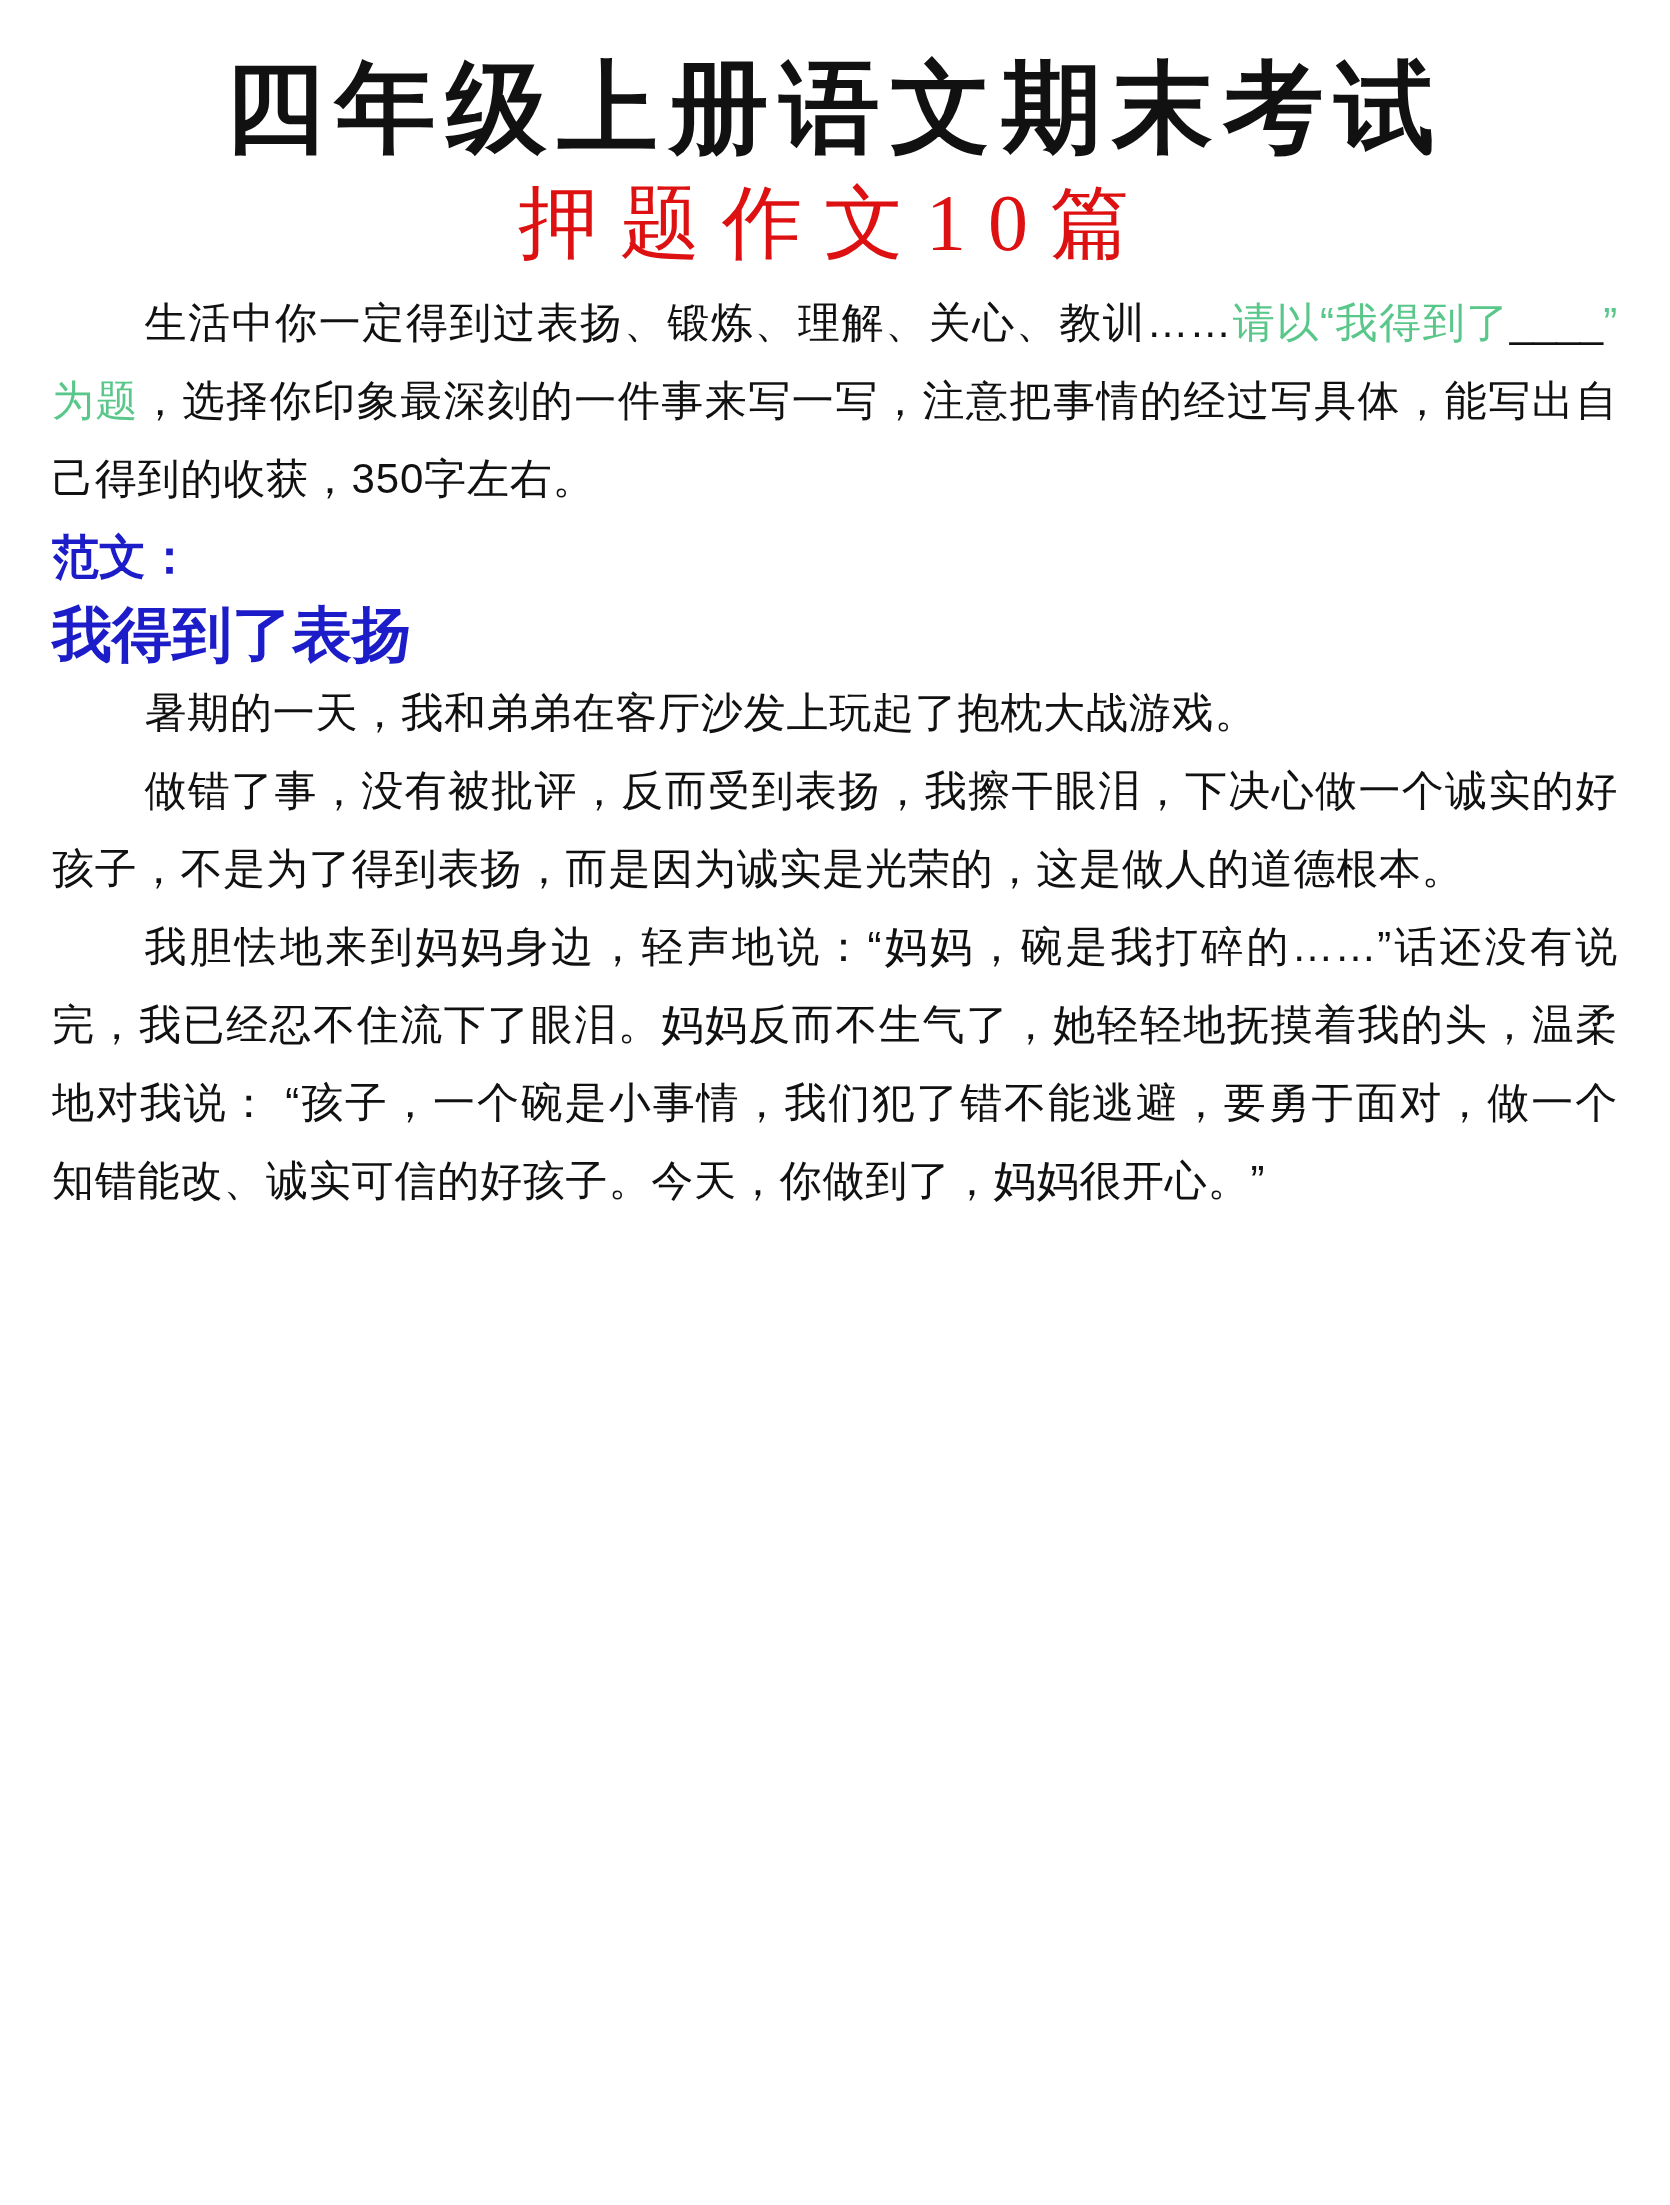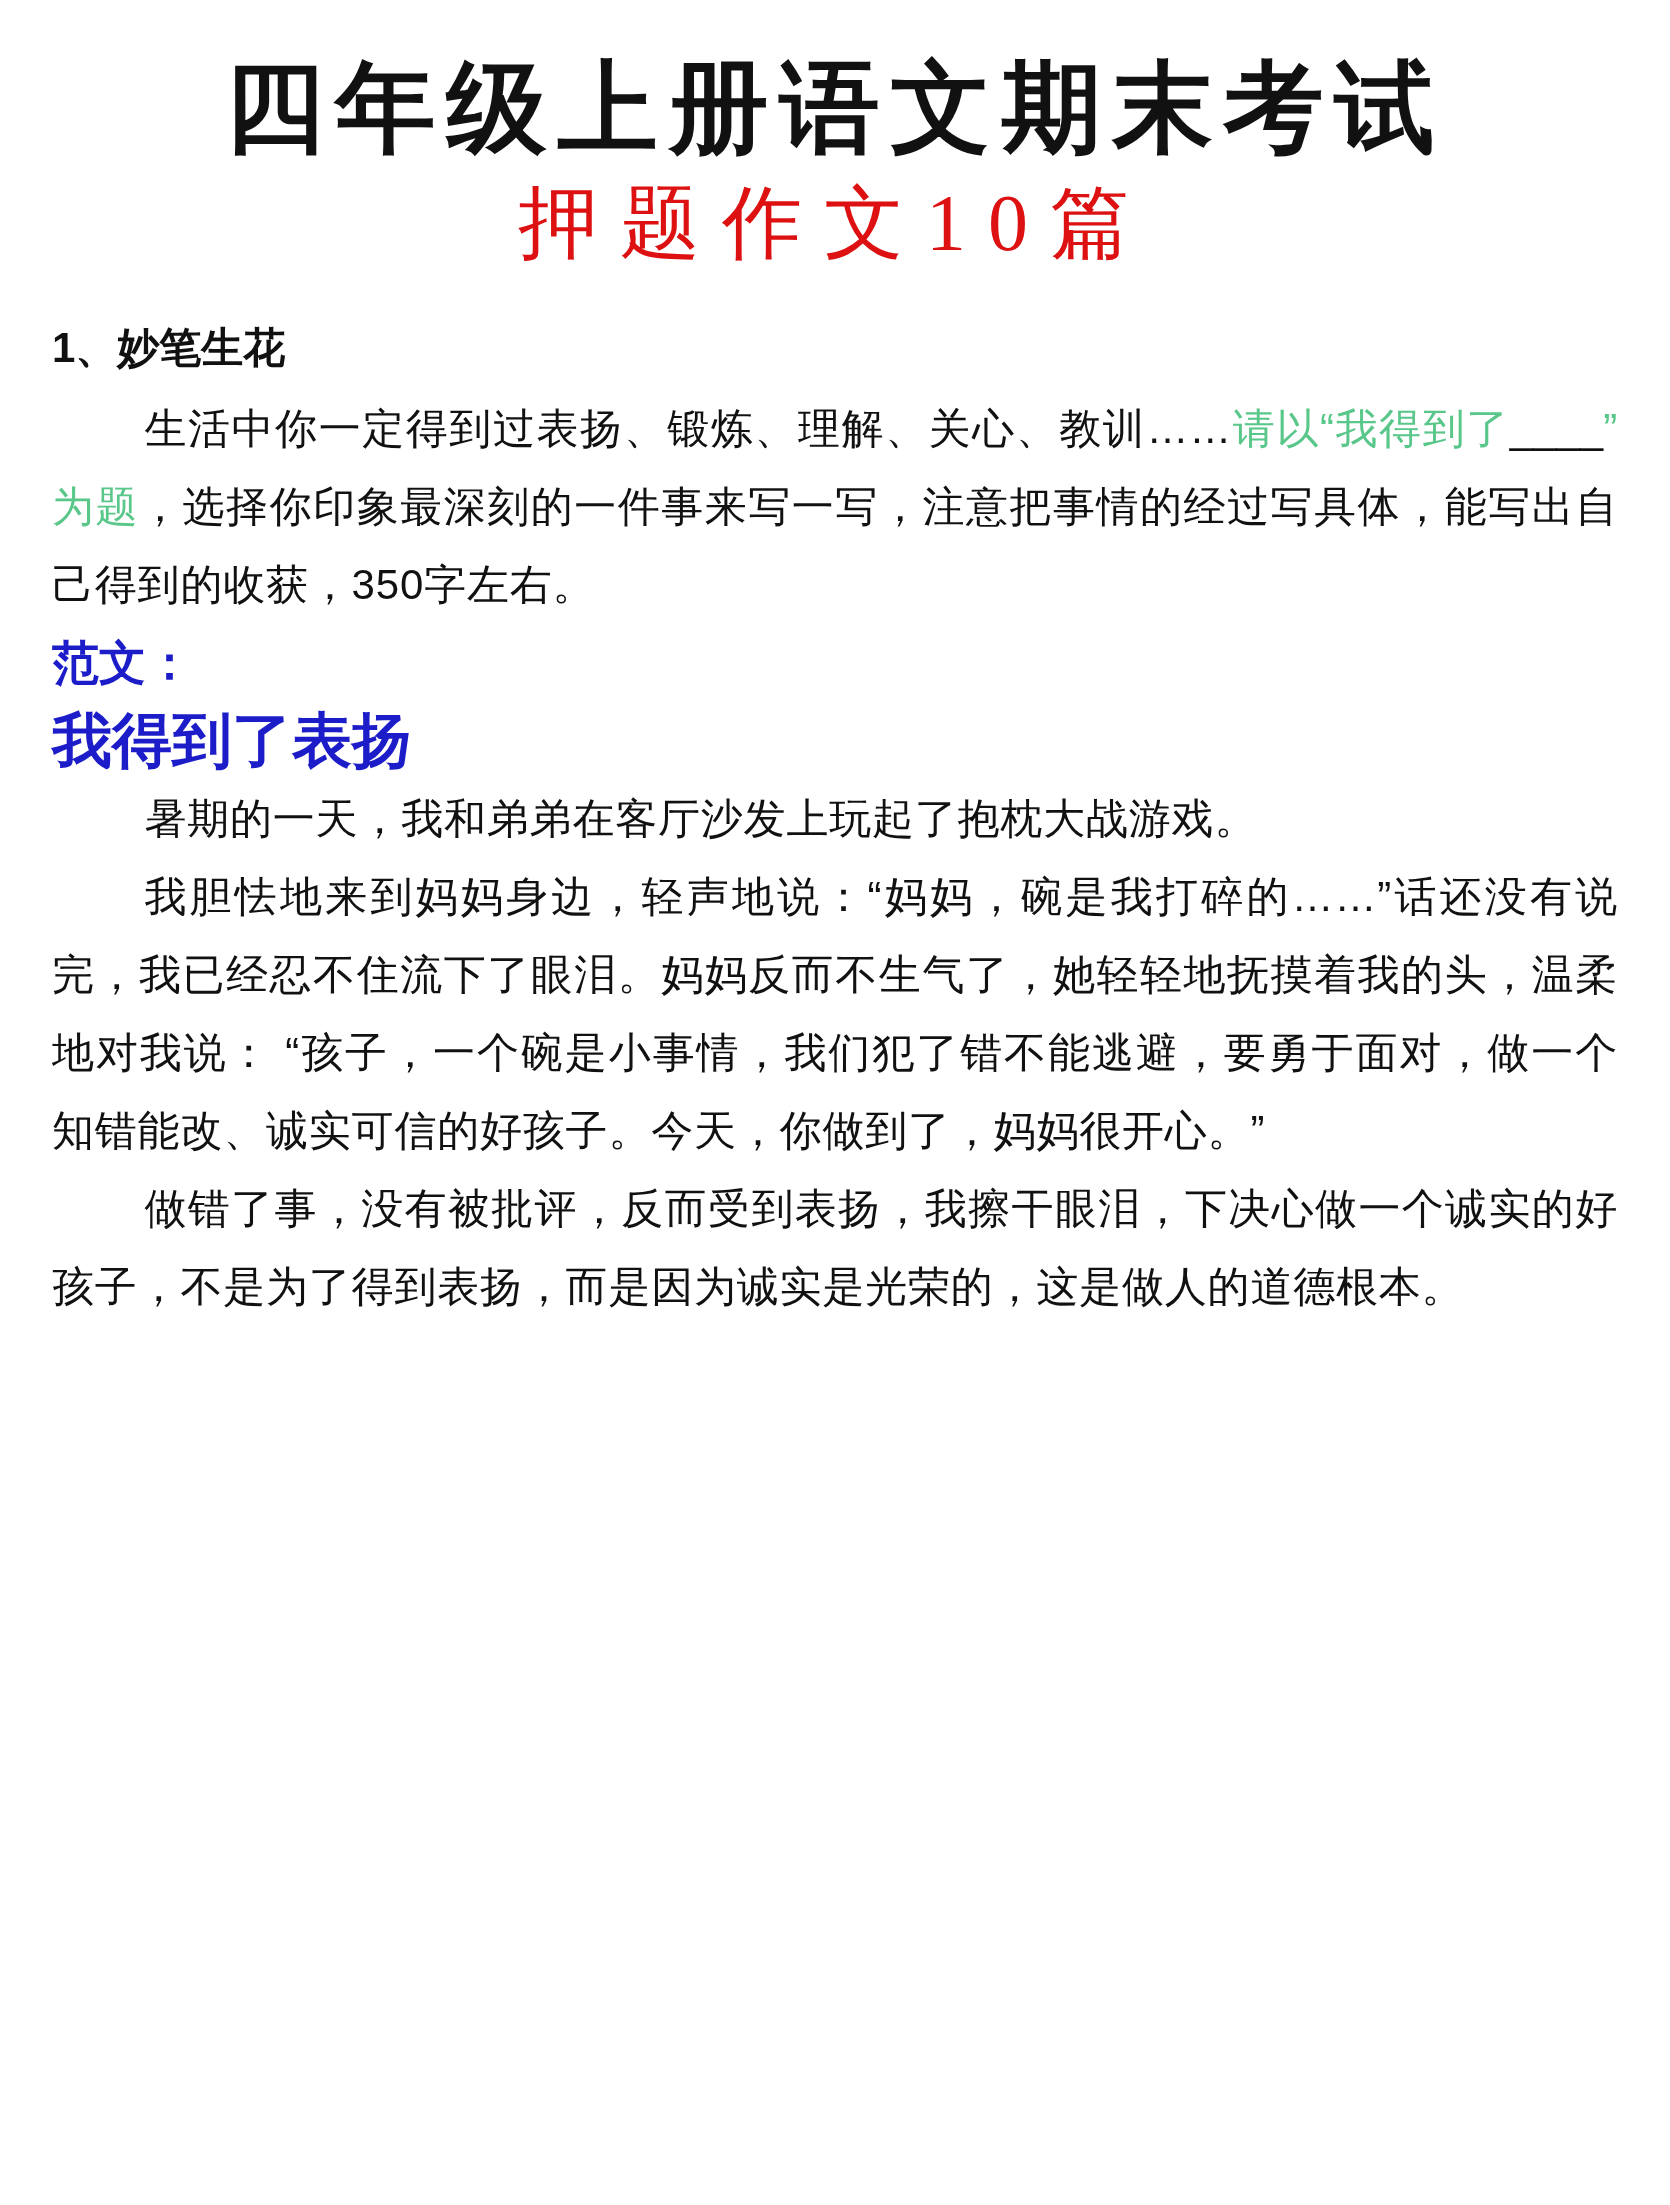--- a/index.html
+++ b/index.html
@@ -81,30 +81,29 @@
 </style>
 </head>
 <body>
 
 <div class="page">
 
   <h1 class="doc-title">四年级上册语文期末考试</h1>
 
   <h2 class="doc-subtitle">押题作文10篇</h2>
 
-  <h3 class="section-heading">1、妙笔生花</h3>
 
   <p class="prompt"><span>生活中你一定得到过表扬、锻炼、理解、关心、教训……</span><span class="green-text">请以“我得到了</span><span class="blank-line">____</span><span class="green-text">”为题</span><span>，选择你印象最深刻的一件事来写一写，注意把事情的经过写具体，能写出自己得到的收获，350字左右。</span></p>
 
   <div class="sample-label">范文：</div>
 
   <div class="essay-title">我得到了表扬</div>
 
   <p class="essay-paragraph">暑期的一天，我和弟弟在客厅沙发上玩起了抱枕大战游戏。</p>
 
 
 
+  <p class="essay-paragraph">做错了事，没有被批评，反而受到表扬，我擦干眼泪，下决心做一个诚实的好孩子，不是为了得到表扬，而是因为诚实是光荣的，这是做人的道德根本。</p>
+
   <p class="essay-paragraph">我胆怯地来到妈妈身边，轻声地说：“妈妈，碗是我打碎的……”话还没有说完，我已经忍不住流下了眼泪。妈妈反而不生气了，她轻轻地抚摸着我的头，温柔地对我说： “孩子，一个碗是小事情，我们犯了错不能逃避，要勇于面对，做一个知错能改、诚实可信的好孩子。今天，你做到了，妈妈很开心。”</p>
-
-  <p class="essay-paragraph">做错了事，没有被批评，反而受到表扬，我擦干眼泪，下决心做一个诚实的好孩子，不是为了得到表扬，而是因为诚实是光荣的，这是做人的道德根本。</p>
 
 </div>
 
 
 </body></html>

